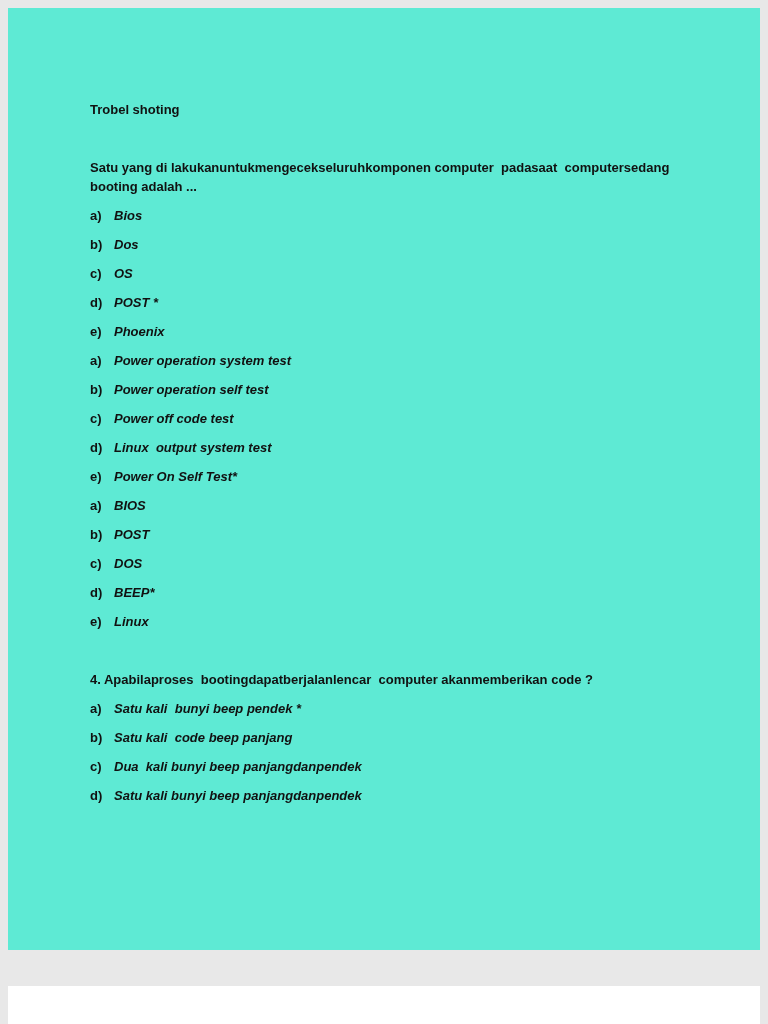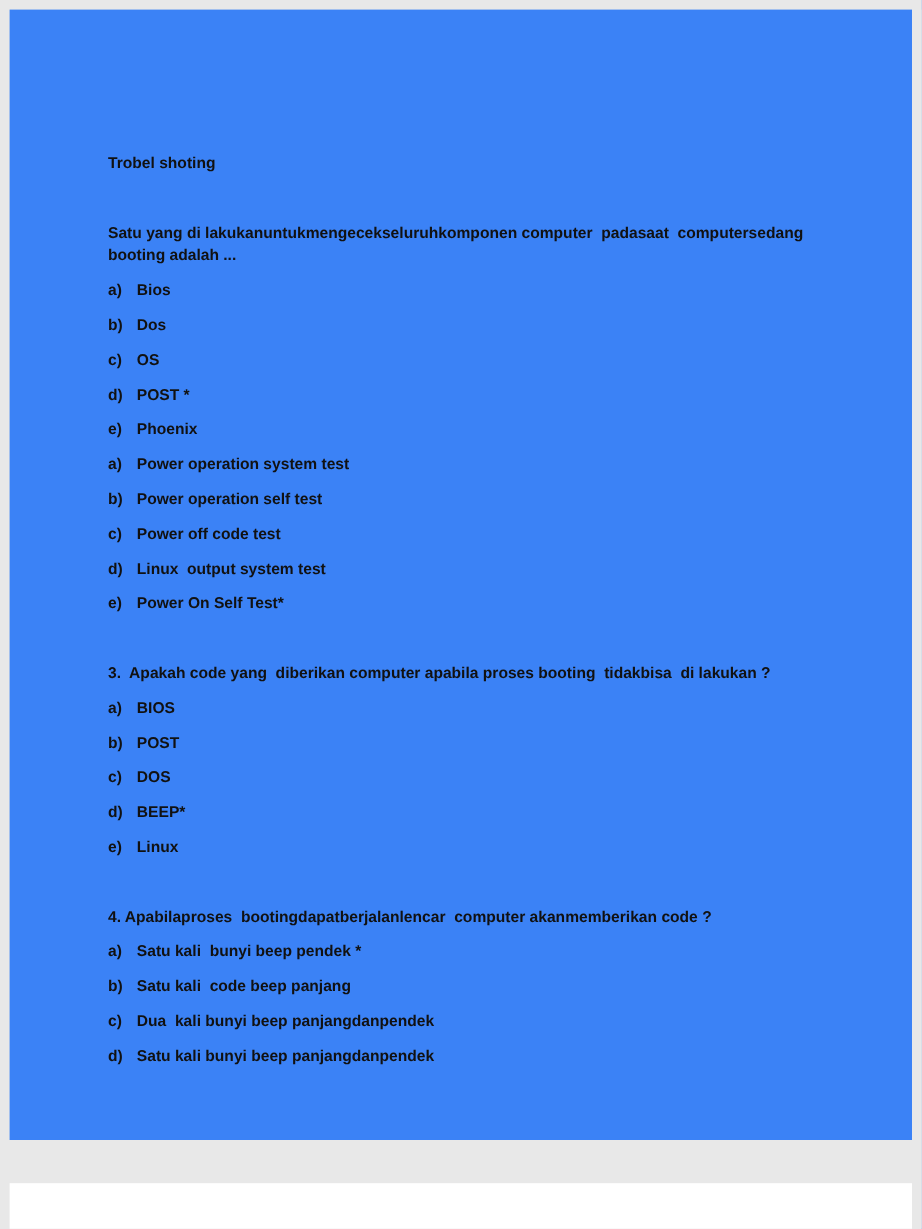--- a/index.html
+++ b/index.html
@@ -13,23 +13,23 @@
   }
   .viewport {
     width: 768px;
     height: 1024px;
     background: #e8e8e8;
   }
   .sheet {
     width: 752px;
     height: 942px;
     margin: 8px auto 0 auto;
-    background: #3b82f6;
+    background: #5eead4;
     box-sizing: border-box;
-    padding: 118px 62px 0 82px;
+    padding: 92px 62px 0 82px;
     color: #111111;
     font-size: 13px;
     font-weight: 700;
     line-height: 19px;
   }
   .sheet-next {
     width: 752px;
     height: 60px;
     margin: 36px auto 0 auto;
     background: #ffffff;
@@ -49,20 +49,21 @@
     display: flex;
     margin: 0 0 10px 0;
   }
   .option .letter {
     flex: 0 0 24px;
     white-space: pre-wrap;
   }
   .option .text {
     flex: 1 1 auto;
     white-space: pre-wrap;
+    font-style: italic;
   }
 </style>
 </head>
 <body>
 
 <div class="viewport">
 
   <div class="sheet">
 
     <div class="doc-title">Trobel shoting</div>
@@ -103,21 +104,20 @@
     </div>
     <div class="option">
       <span class="letter">d)</span>
       <span class="text">Linux  output system test</span>
     </div>
     <div class="option">
       <span class="letter">e)</span>
       <span class="text">Power On Self Test*</span>
     </div>
 
-    <div class="question">3.  Apakah code yang  diberikan computer apabila proses booting  tidakbisa  di lakukan ?</div>
     <div class="option">
       <span class="letter">a)</span>
       <span class="text">BIOS</span>
     </div>
     <div class="option">
       <span class="letter">b)</span>
       <span class="text">POST</span>
     </div>
     <div class="option">
       <span class="letter">c)</span>

